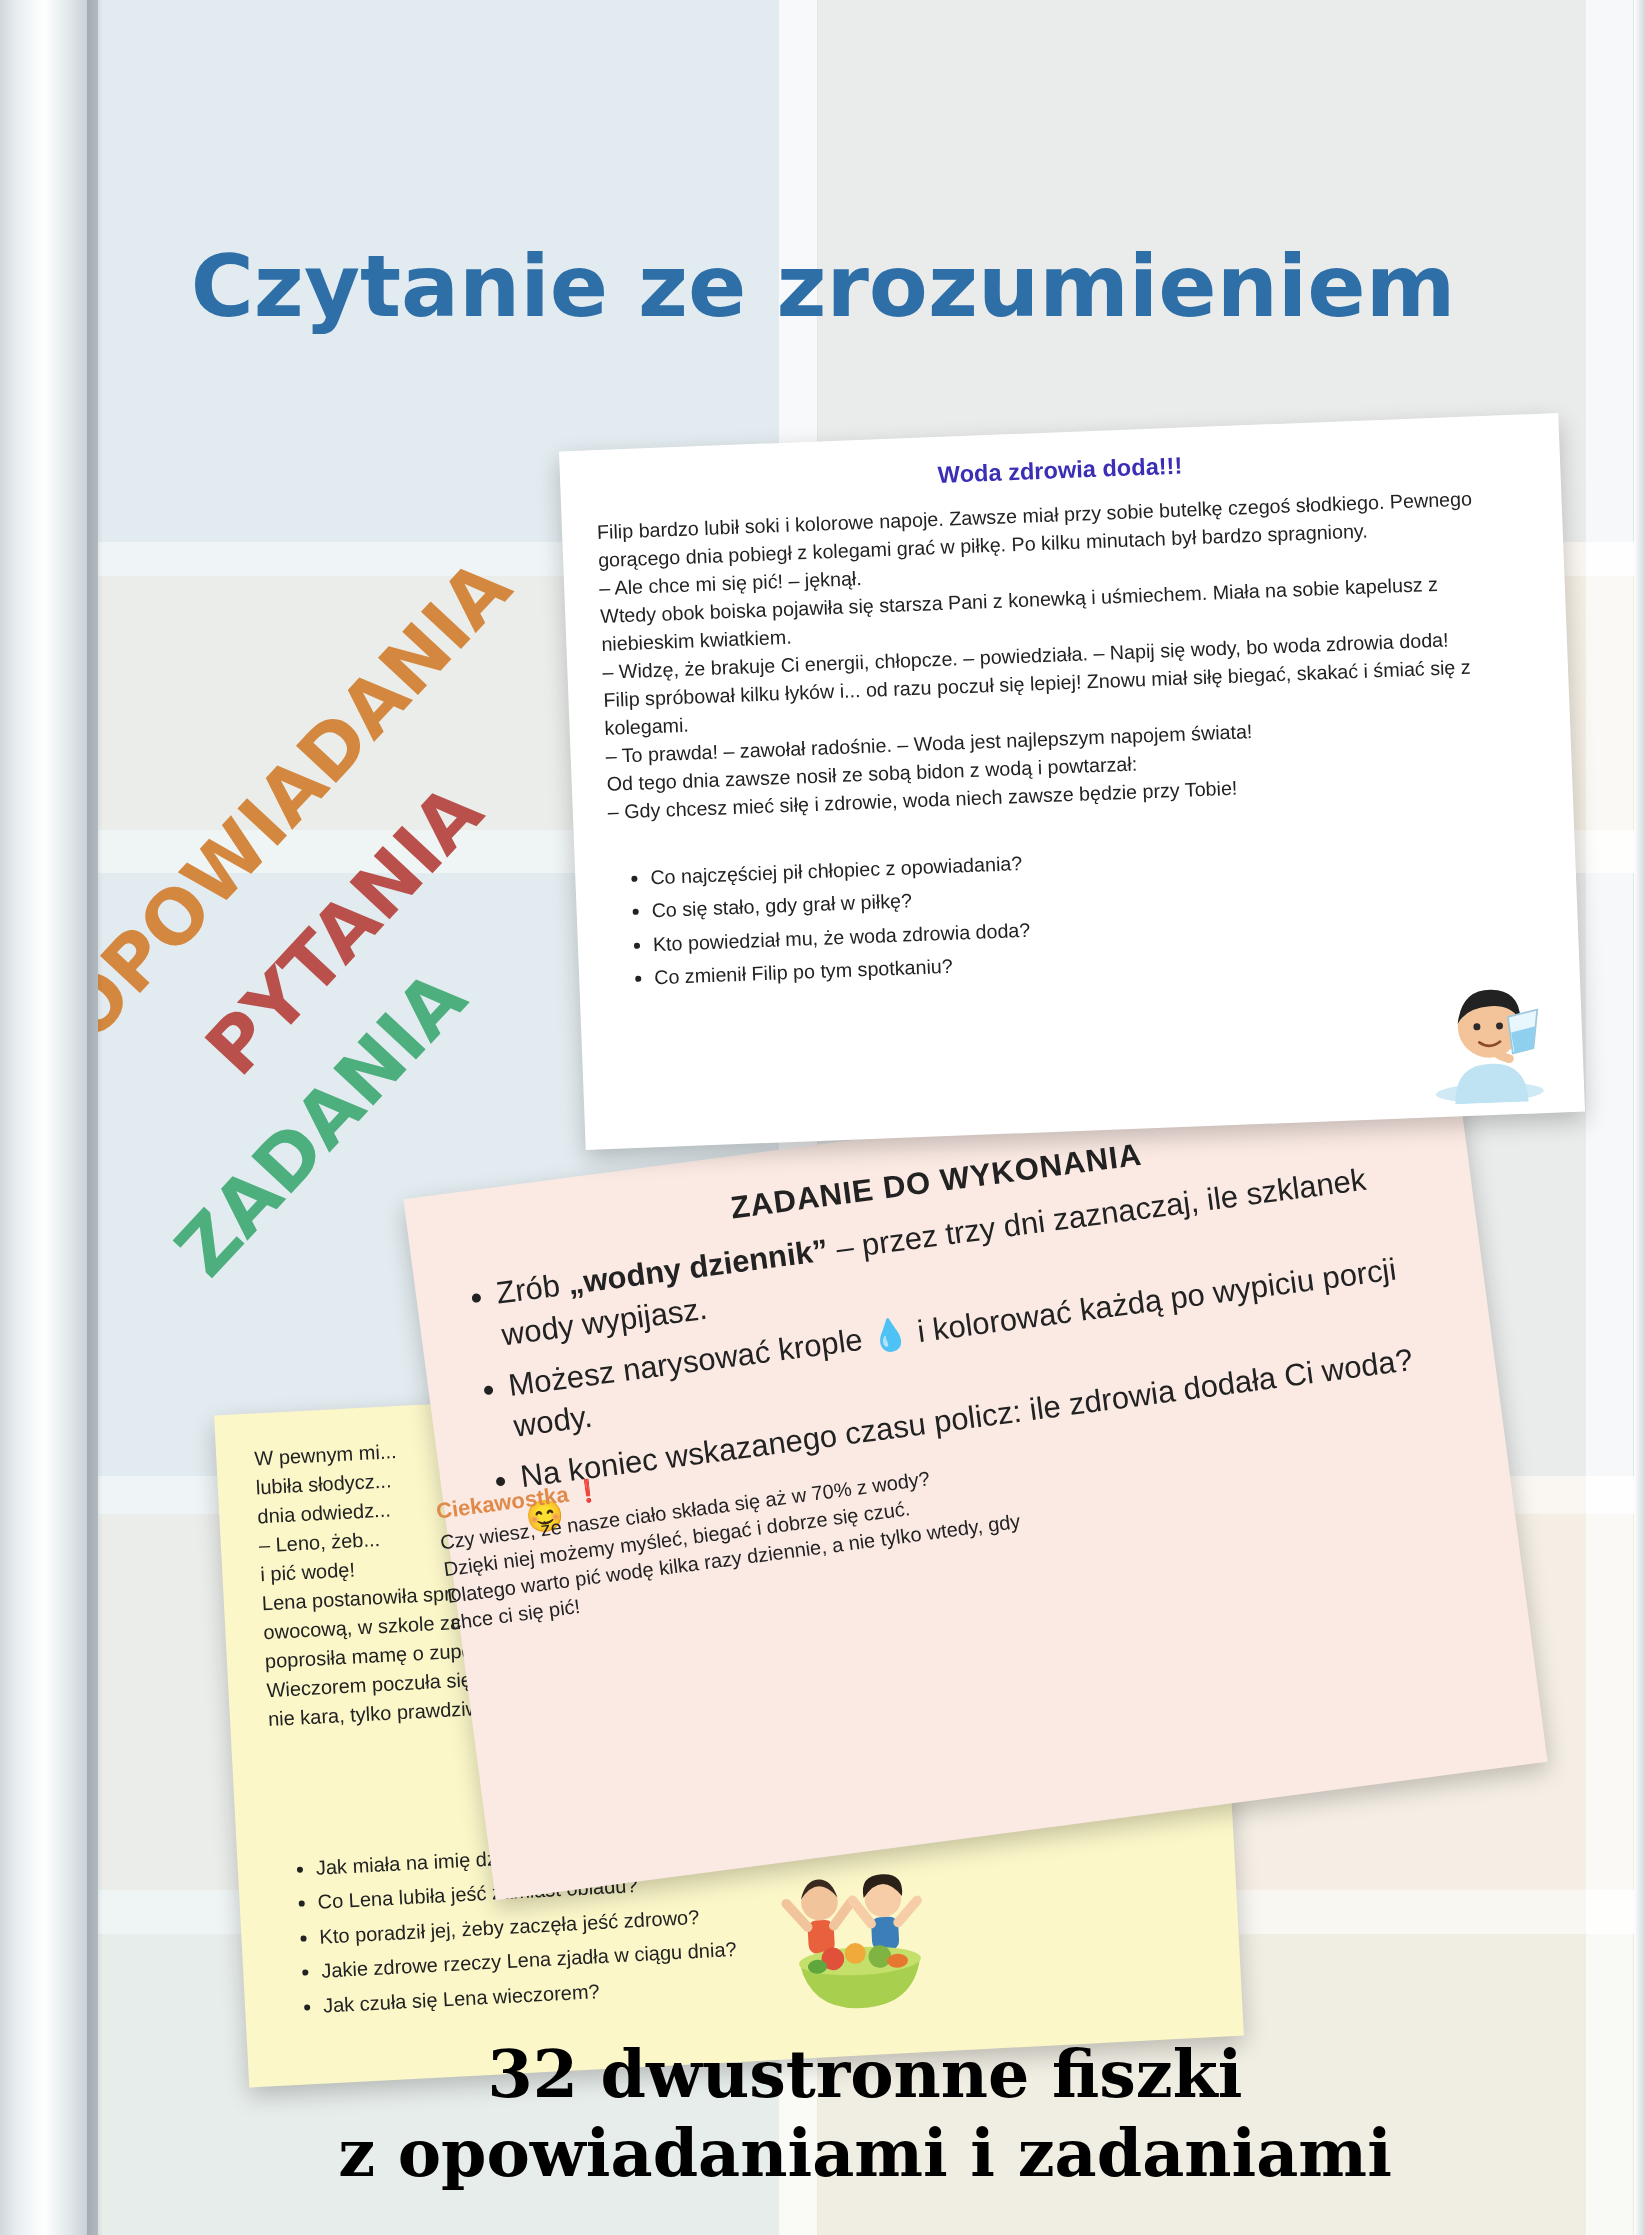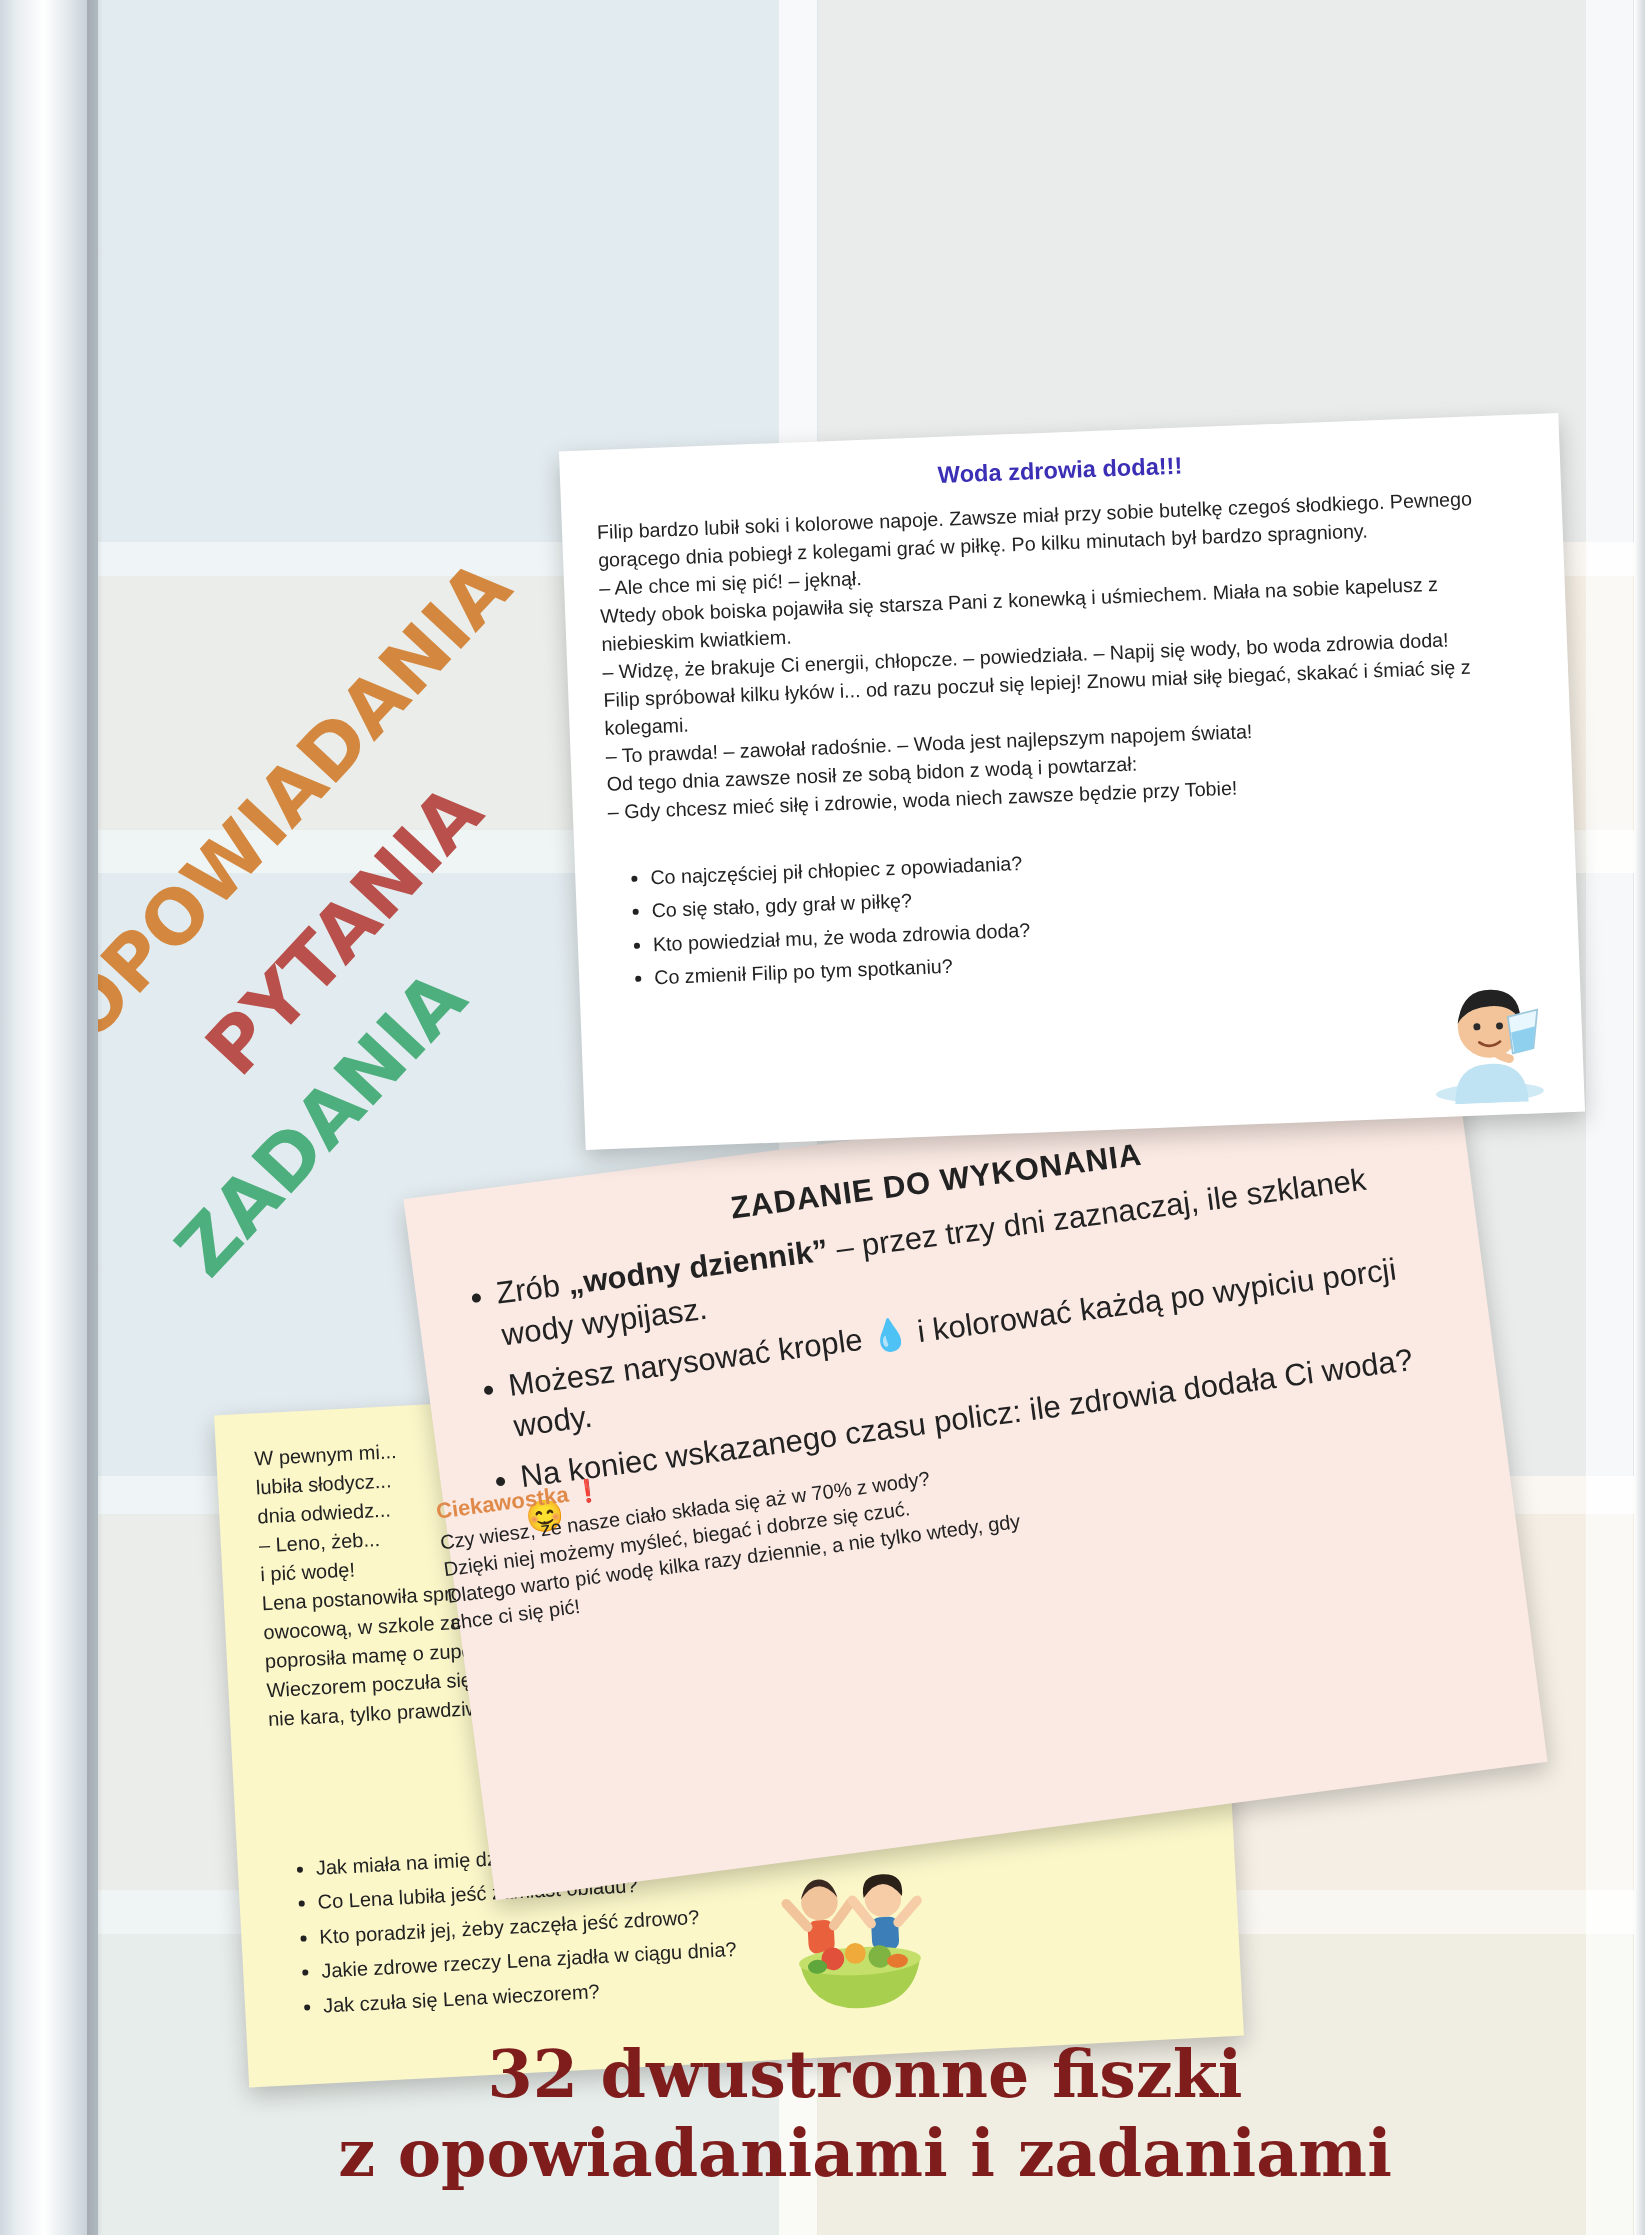--- a/index.html
+++ b/index.html
@@ -151,21 +151,21 @@
     position:absolute;left:38px;bottom:61px;font-size:20px;line-height:1.72;color:#222;
   }
   #veg-ill{
     position:absolute;right:288px;bottom:35px;width:183px;height:166px;
   }
   
   #tagline{
     position:absolute;left:140px;top:2035px;width:1450px;text-align:center;
     font-family:"DejaVu Serif", serif;
     font-weight:bold;
-    font-size:65px;line-height:1.22;color:#7f1d1d;
+    font-size:65px;line-height:1.22;color:#000000;
     z-index:40;
     white-space:pre-line;
   }
 </style>
 </head>
 <body>
 
 <div id="cover">
 
   <div class="bg-base"></div>
@@ -181,20 +181,21 @@
 
   <div class="bg-band vband" style="left:98px;width:681px;background:rgba(228,238,243,0.55);"></div>
   <div class="bg-band vband" style="left:779px;width:38px;background:rgba(255,255,255,0.75);"></div>
   <div class="bg-band vband" style="left:818px;width:769px;background:rgba(246,242,232,0.45);"></div>
   <div class="bg-band vband" style="left:1586px;width:47px;background:rgba(255,255,255,0.7);"></div>
 
   <div id="spine"></div>
   <div id="spine-edge"></div>
   <div id="page-edge"></div>
 
+  <div id="subtitle">Czytanie ze zrozumieniem</div>
 
   <div class="diag" id="diag-op">OPOWIADANIA</div>
   <div class="diag" id="diag-py">PYTANIA</div>
   <div class="diag" id="diag-za">ZADANIA</div>
 
   <div class="card" id="card-story2">
     <div class="c-body">W pewnym mi...
 lubiła słodycz...
 dnia odwiedz...
  – Leno, żeb...

